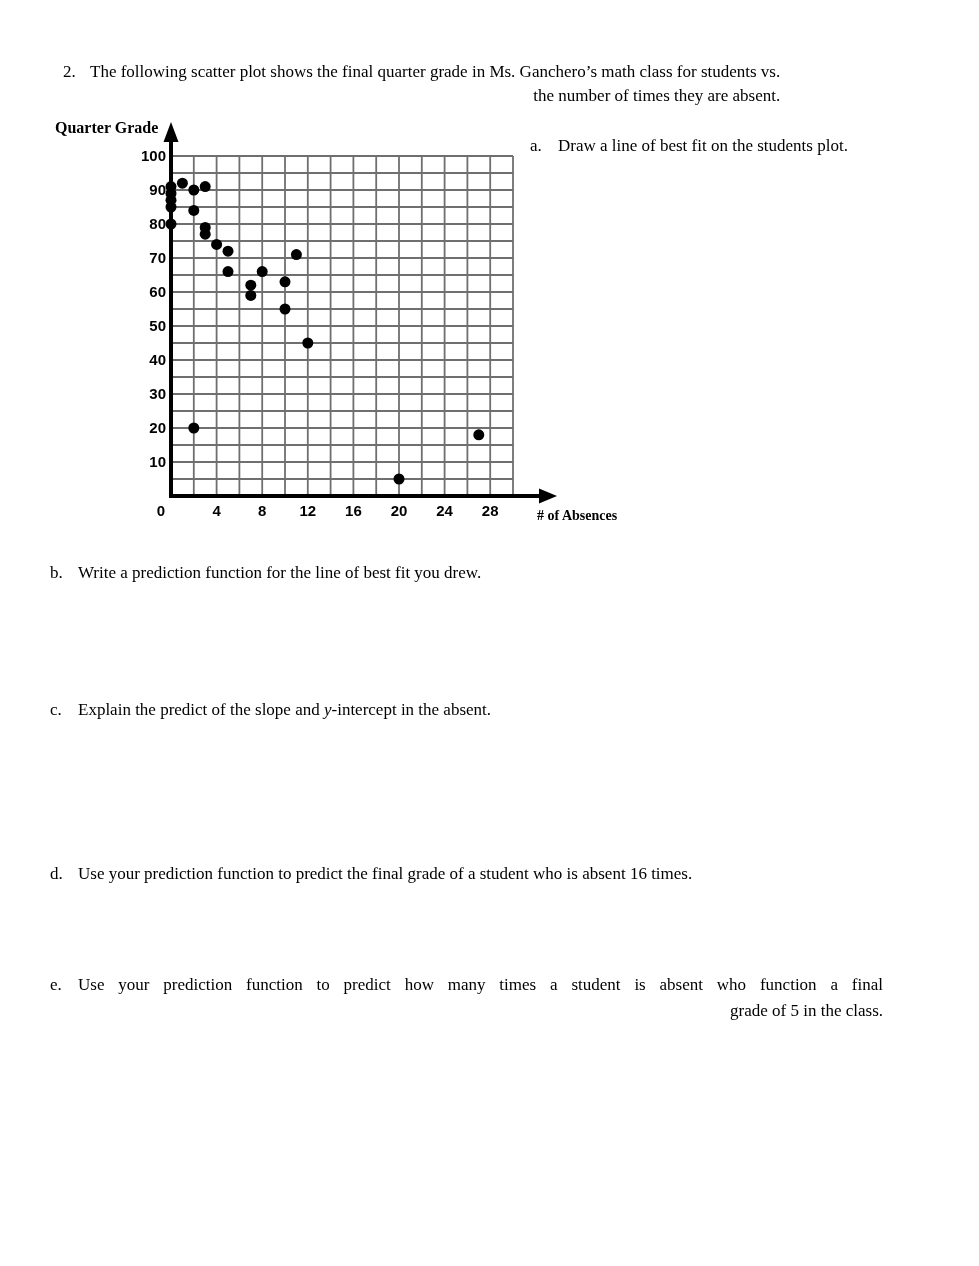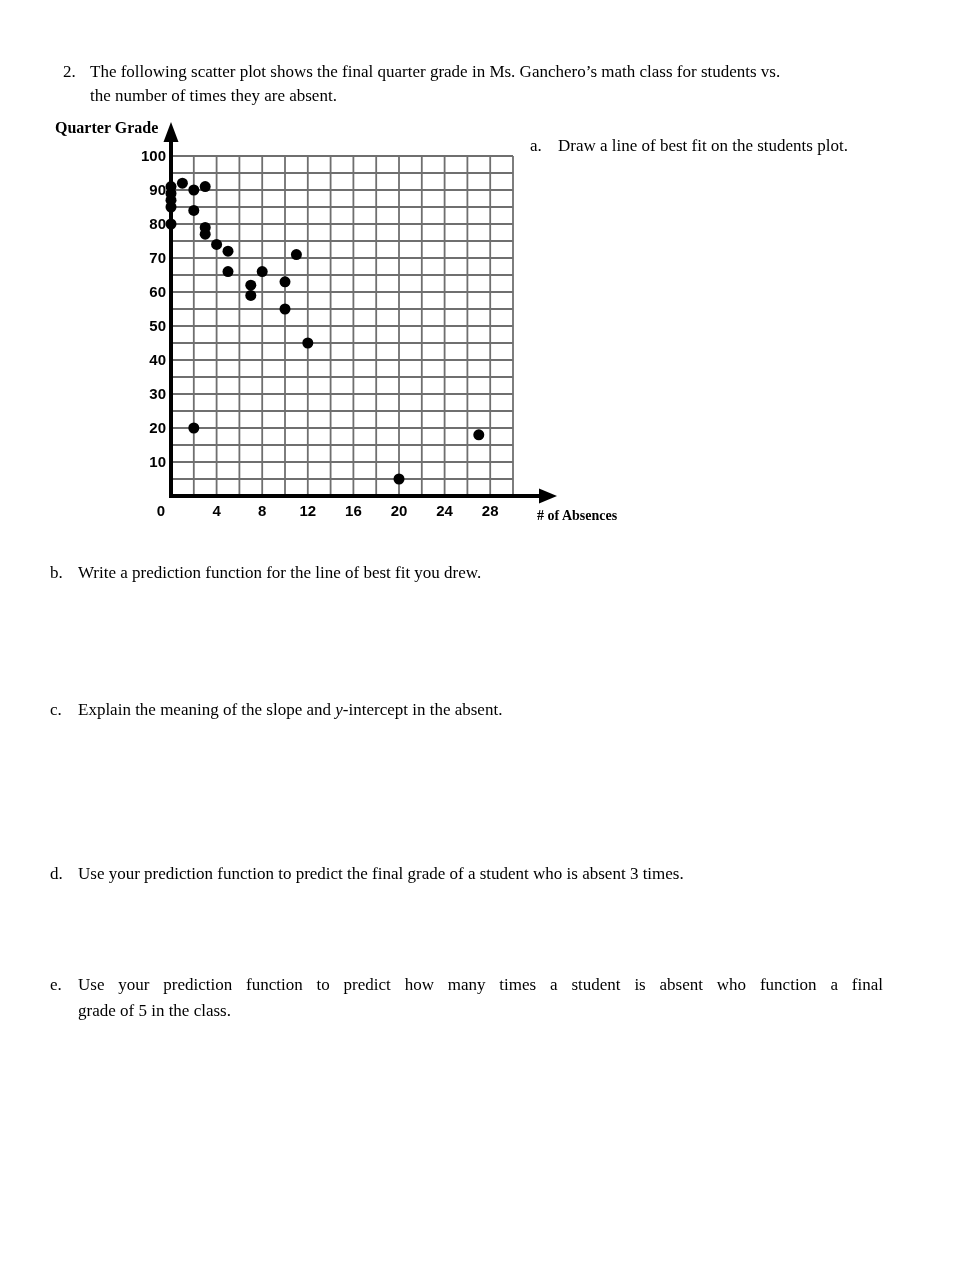--- a/index.html
+++ b/index.html
@@ -8,21 +8,21 @@
     width:979px;height:1266px;
     background:#ffffff;
     font-family:"Liberation Serif",serif;
     color:#000;
     overflow:hidden;
   }
   .abs{position:absolute;}
   .qitem{display:flex;font-size:17px;line-height:24px;}
   .gutter{flex:0 0 27px;}
   .part-gutter{flex:0 0 28px;}
-  .line{display:block;}
+  .line{display:block;text-align:right;}
   .justify-line{display:block;text-align:justify;text-align-last:justify;}
   .qtext{display:block;}
   .italic{font-style:italic;}
   .chart-wrap{left:55px;top:116px;width:610px;height:420px;}
   svg text{user-select:none;}
 </style>
 </head>
 <body>
 
 <div class="page">
@@ -128,26 +128,26 @@
     <span>Draw a line of best fit on the students plot.</span>
   </div>
 
   <div class="abs qitem" style="left:50px;top:561px;width:860px;">
     <span class="part-gutter">b.</span>
     <span>Write a prediction function for the line of best fit you drew.</span>
   </div>
 
   <div class="abs qitem" style="left:50px;top:698px;width:860px;">
     <span class="part-gutter">c.</span>
-    <span><span>Explain the meaning of the slope and </span><span class="italic">y</span><span>-intercept in the absent.</span></span>
+    <span><span>Explain the predict of the slope and </span><span class="italic">y</span><span>-intercept in the absent.</span></span>
   </div>
 
   <div class="abs qitem" style="left:50px;top:862px;width:880px;">
     <span class="part-gutter">d.</span>
-    <span>Use your prediction function to predict the final grade of a student who is absent 3 times.</span>
+    <span>Use your prediction function to predict the final grade of a student who is absent 16 times.</span>
   </div>
 
   <div class="abs qitem" style="left:50px;top:972px;width:860px;line-height:26px;">
     <span class="part-gutter">e.</span>
     <span class="qtext" style="width:805px;">
       <span class="justify-line">Use your prediction function to predict how many times a student is absent who function a final</span>
       <span class="line">grade of 5 in the class.</span>
     </span>
   </div>
 

